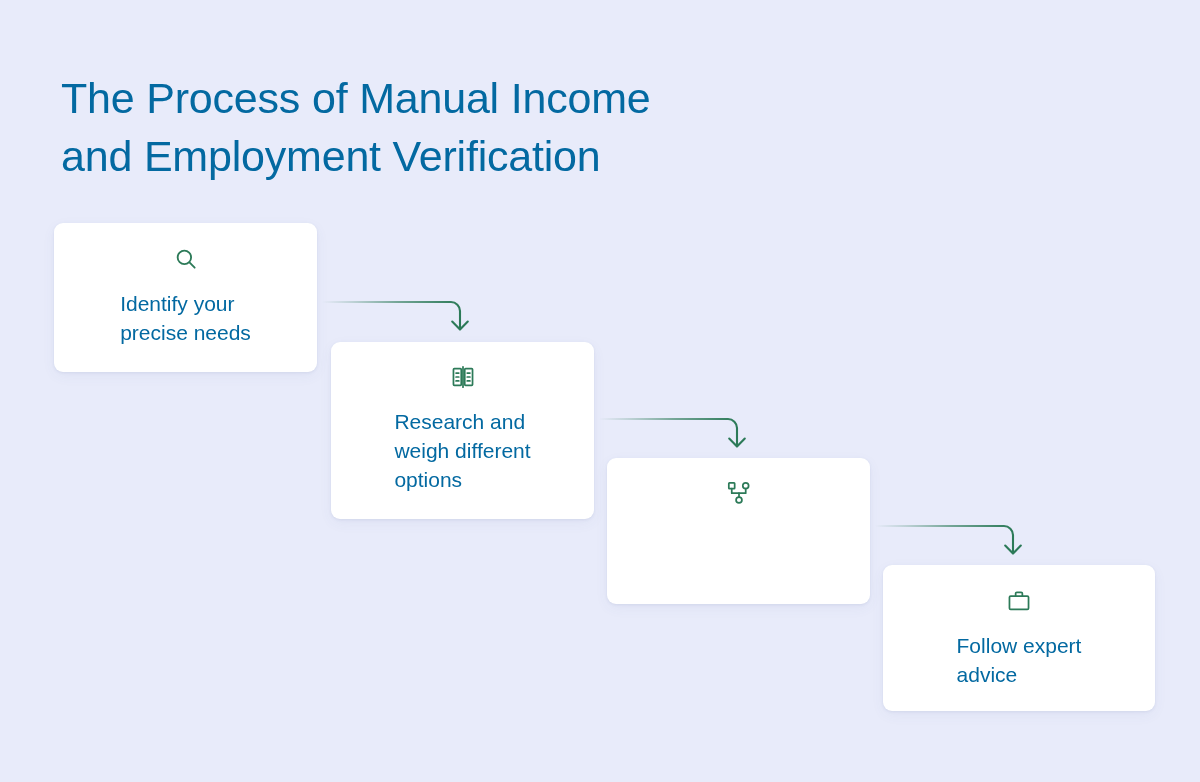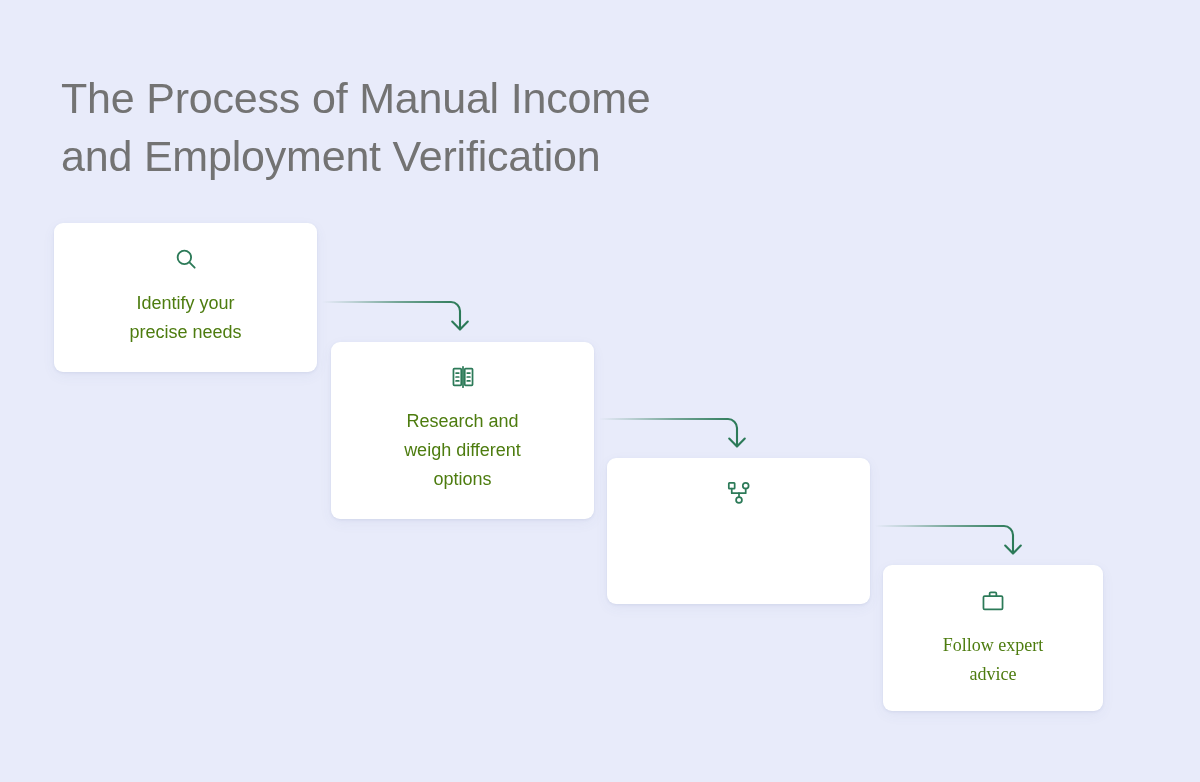--- a/index.html
+++ b/index.html
@@ -25,21 +25,21 @@
 
   
   .title {
     position: absolute;
     left: 61px;
     top: 40px;
     width: 760px;
     font-size: 43px;
     line-height: 58px;
     font-weight: 400;
-    color: #737373;
+    color: #0369a1;
     letter-spacing: -0.2px;
     white-space: pre-line;
   }
 
   
   .card {
     position: absolute;
     background: #ffffff;
     border-radius: 9px;
     box-shadow: 0 1px 3px rgba(80, 95, 150, 0.10),
@@ -52,33 +52,32 @@
   }
   .card-icon {
     display: block;
     color: #2c7a58;
     line-height: 0;
   }
   .card-icon svg {
     display: block;
   }
   .card-label {
-    text-align: center;
-    color: #4d7c0f;
-    font-size: 18px;
+    color: #0369a1;
+    font-size: 21px;
     line-height: 29px;
     font-weight: 400;
     white-space: pre-line;
   }
 
   
   #card-1 { left: 54px;  top: 223px; width: 263px; height: 149px; }
   #card-2 { left: 331px; top: 342px; width: 263px; height: 177px; }
   #card-3 { left: 607px; top: 458px; width: 263px; height: 146px; }
-  #card-4 { left: 883px; top: 565px; width: 220px; height: 146px; font-family: Liberation Serif, serif; }
+  #card-4 { left: 883px; top: 565px; width: 272px; height: 146px; }
 
   #card-1 .card-icon { margin-top: 23px; }
   #card-1 .card-label { margin-top: 17px; }
 
   #card-2 .card-icon { margin-top: 22px; }
   #card-2 .card-label { margin-top: 17px; }
 
   #card-3 .card-icon { margin-top: 22px; }
   #card-3 .card-label { margin-top: 17px; }
 

